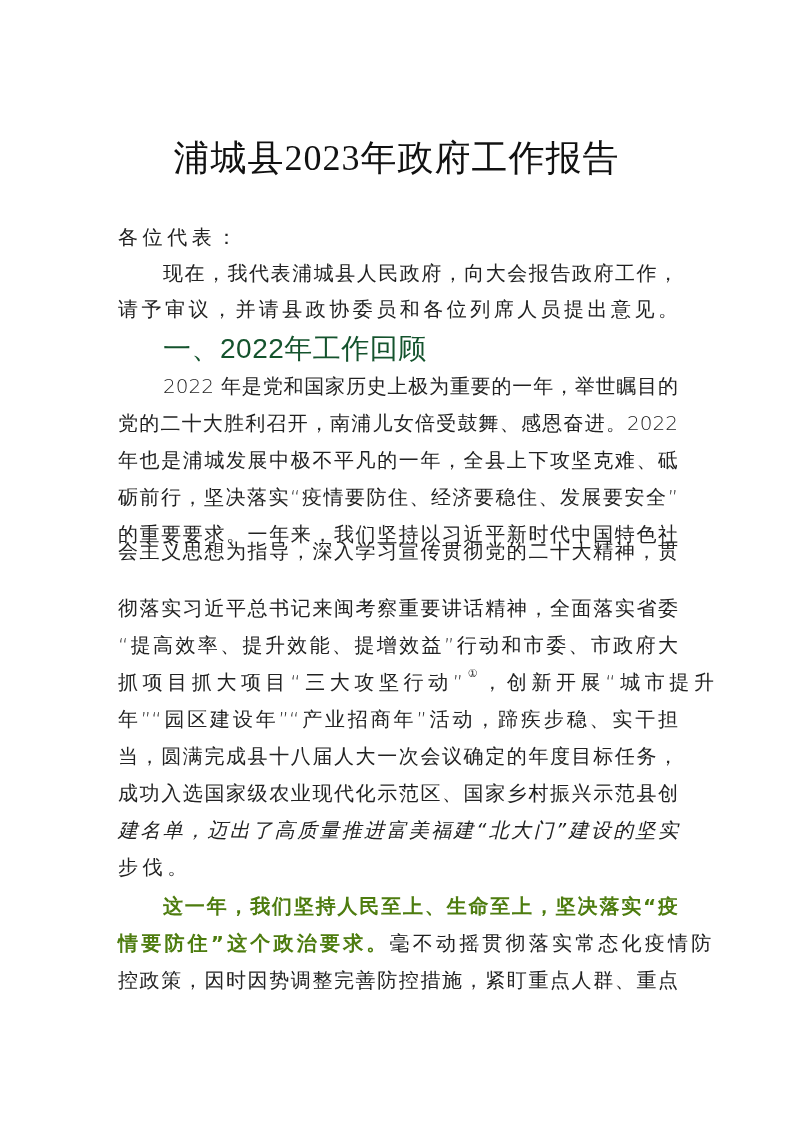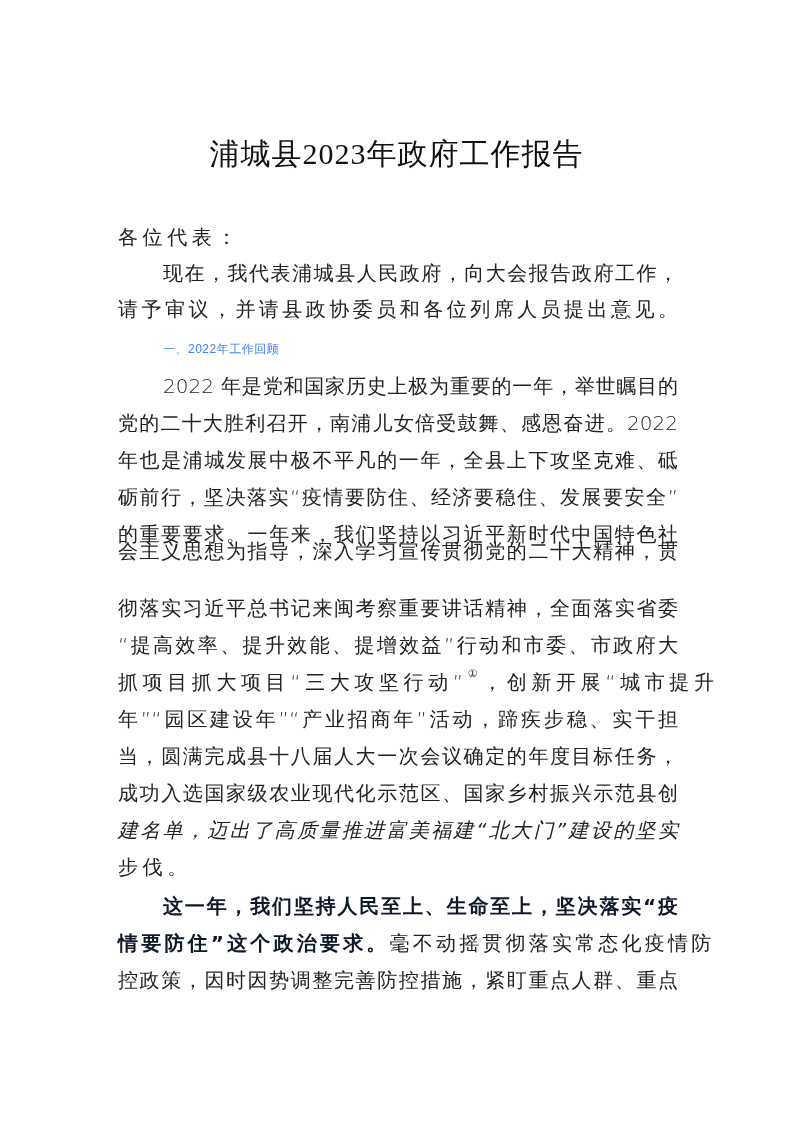--- a/index.html
+++ b/index.html
@@ -1,27 +1,27 @@
 <!DOCTYPE html>
 <html><head>
 <meta charset="utf-8">
 <style>
   html, body { margin: 0; padding: 0; background: #ffffff; }
   body { width: 793px; height: 1122px; position: relative; overflow: hidden;
          font-family: "DejaVu Serif", "Liberation Serif", serif; color: #111; }
   .title { position: absolute; top: 134px; left: 0; width: 793px; text-align: center;
-           font-size: 30px; letter-spacing: 1px; font-family: "Liberation Serif", "DejaVu Serif", serif; }
+           font-size: 36px; letter-spacing: 1px; font-family: "Liberation Serif", "DejaVu Serif", serif; }
   .line { position: absolute; left: 118px; width: 560px; height: 30px; font-size: 20px;
           white-space: nowrap; line-height: 30px; letter-spacing: 4.6px;
           font-family: "DejaVu Sans", "Liberation Sans", sans-serif; font-weight: 300; color: #222; }
   .line.indent { left: 163px; width: 515px; }
   .heading { font-family: "Liberation Sans", "DejaVu Sans", sans-serif; font-weight: 400;
-             letter-spacing: 0.5px; color: #3b82f6; font-size: 12px; }
+             letter-spacing: 0.5px; color: #14532d; font-size: 28px; }
   .justify { text-align: justify; text-align-last: justify; letter-spacing: 0; }
-  .bold { font-weight: 700; color: #0f172a; }
+  .bold { font-weight: 700; color: #4d7c0f; }
   sup { font-size: 11px; vertical-align: top; line-height: 14px; }
 </style>
 </head>
 <body>
 
 <div>
   <div class="title">浦城县2023年政府工作报告</div>
 
   <div class="line" style="top:222px;">各位代表：</div>
 

